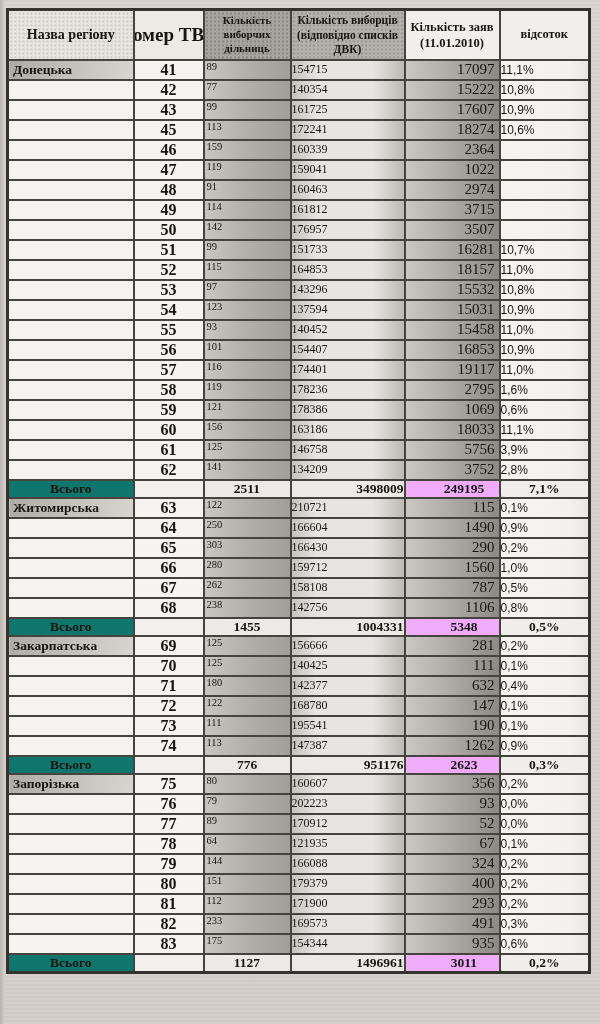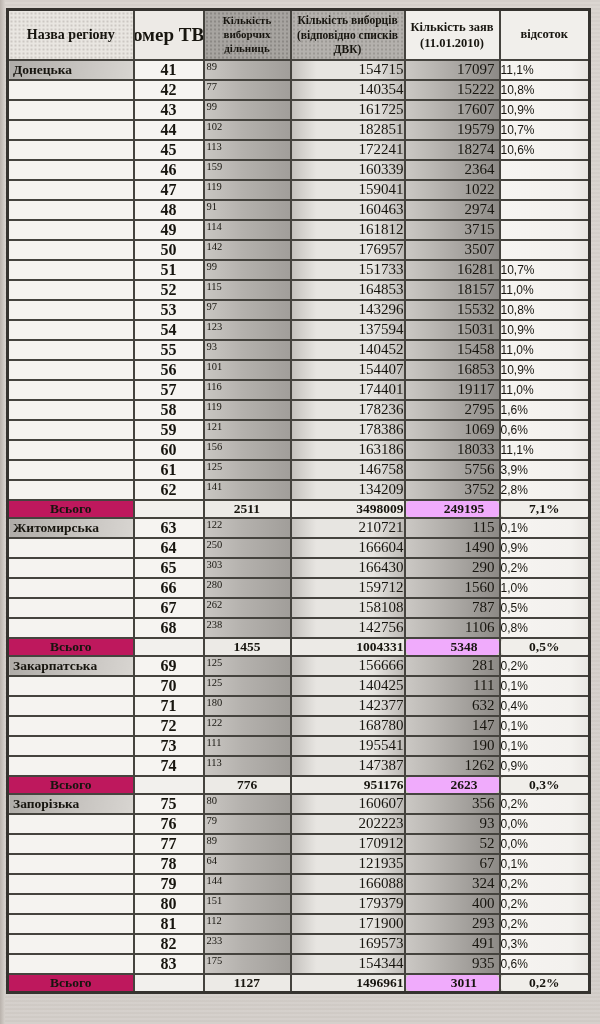--- a/index.html
+++ b/index.html
@@ -57,36 +57,36 @@
   }
   tr.named .c-region {
     background:linear-gradient(100deg,#aeaba7 0%, #c6c3bf 55%, #d8d5d1 100%);
   }
   .c-tvo { font-size:16px; font-weight:bold; text-align:center; background:#f6f4f1; }
   .c-stations {
     font-size:10.5px; text-align:left; vertical-align:top; padding:1px 0 0 2px; line-height:1;
     background:linear-gradient(90deg,#c9c6c2 0%, #b4b1ad 45%, #a19e9a 100%);
   }
   .c-voters {
-    font-size:15px; text-align:right;
+    font-size:12px; text-align:left;
     background:linear-gradient(90deg,#c5c2be 0%, #e7e5e1 22%, #e7e5e1 72%, #bdbab6 100%);
   }
   .c-apps {
     font-size:15px; text-align:right; padding-right:4px;
     background:linear-gradient(90deg,#cbc8c4 0%, #aaa7a3 55%, #8d8a86 100%);
     padding-left:24px;
   }
   .c-pct {
     font-family:"Liberation Sans", sans-serif;
     font-size:12px; text-align:left; padding-right:3px;
     background:linear-gradient(90deg,#f6f4f1 0%, #f3f1ee 80%, #e9e6e2 100%);
   }
 
   tr.total td { font-weight:bold; text-align:center; font-size:13.5px; font-family:"Liberation Serif", serif; }
-  tr.total .c-region   { background:#be185d; padding-left:0;margin-top:9px; }
+  tr.total .c-region   { background:#0f766e; padding-left:0;margin-top:9px; }
   tr.total .c-tvo      { background:#f2f0ed; }
   tr.total .c-stations { background:#eceae6; vertical-align:middle; padding:0; }
   tr.total .c-voters   { background:#eceae6;text-align:right; }
   tr.total .c-apps     { background:#f0abfc; padding-right:0;border-radius:8px; }
   tr.total .c-pct      { background:#f0eeea; padding-right:0;border-radius:7px; }
 </style>
 </head>
 <body>
 
 <div class="page-table">
@@ -133,28 +133,20 @@
         <tr class="">
           <td class="c-region"></td>
           <td class="c-tvo">43</td>
           <td class="c-stations">99</td>
           <td class="c-voters">161725</td>
           <td class="c-apps">17607</td>
           <td class="c-pct">10,9%</td>
         </tr>
         <tr class="">
           <td class="c-region"></td>
-          <td class="c-tvo">44</td>
-          <td class="c-stations">102</td>
-          <td class="c-voters">182851</td>
-          <td class="c-apps">19579</td>
-          <td class="c-pct">10,7%</td>
-        </tr>
-        <tr class="">
-          <td class="c-region"></td>
           <td class="c-tvo">45</td>
           <td class="c-stations">113</td>
           <td class="c-voters">172241</td>
           <td class="c-apps">18274</td>
           <td class="c-pct">10,6%</td>
         </tr>
         <tr class="">
           <td class="c-region"></td>
           <td class="c-tvo">46</td>
           <td class="c-stations">159</td>

